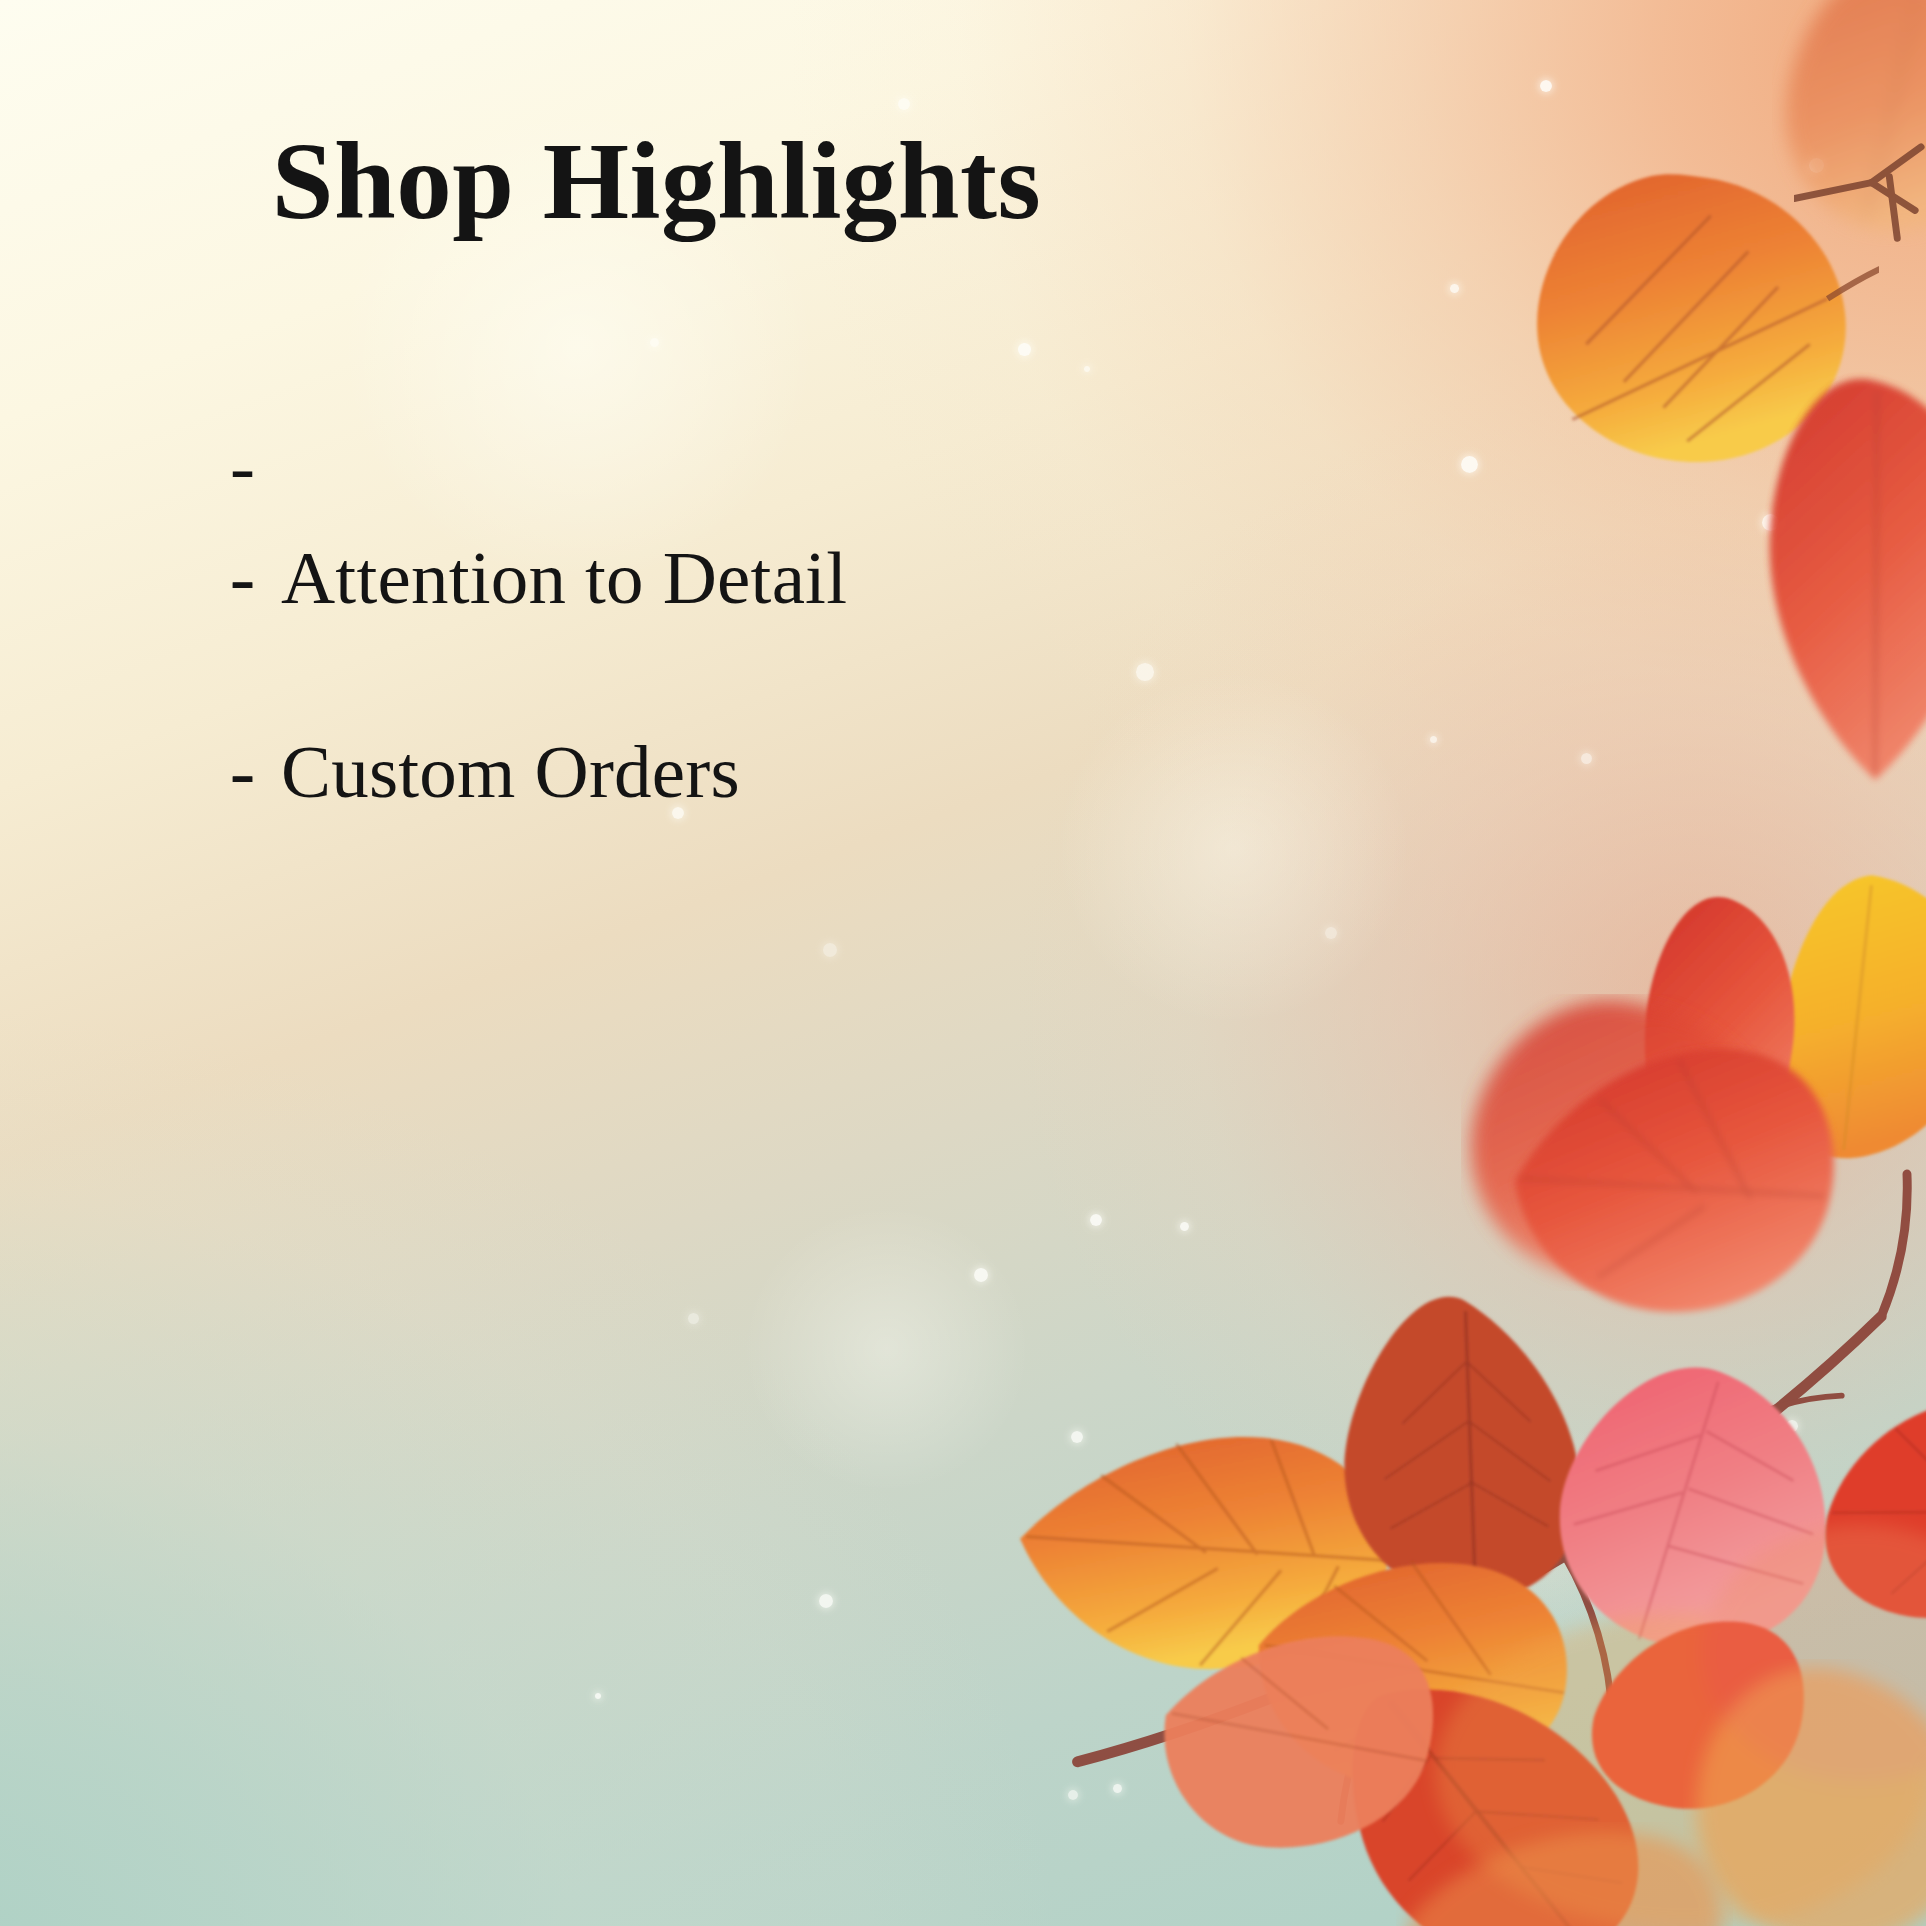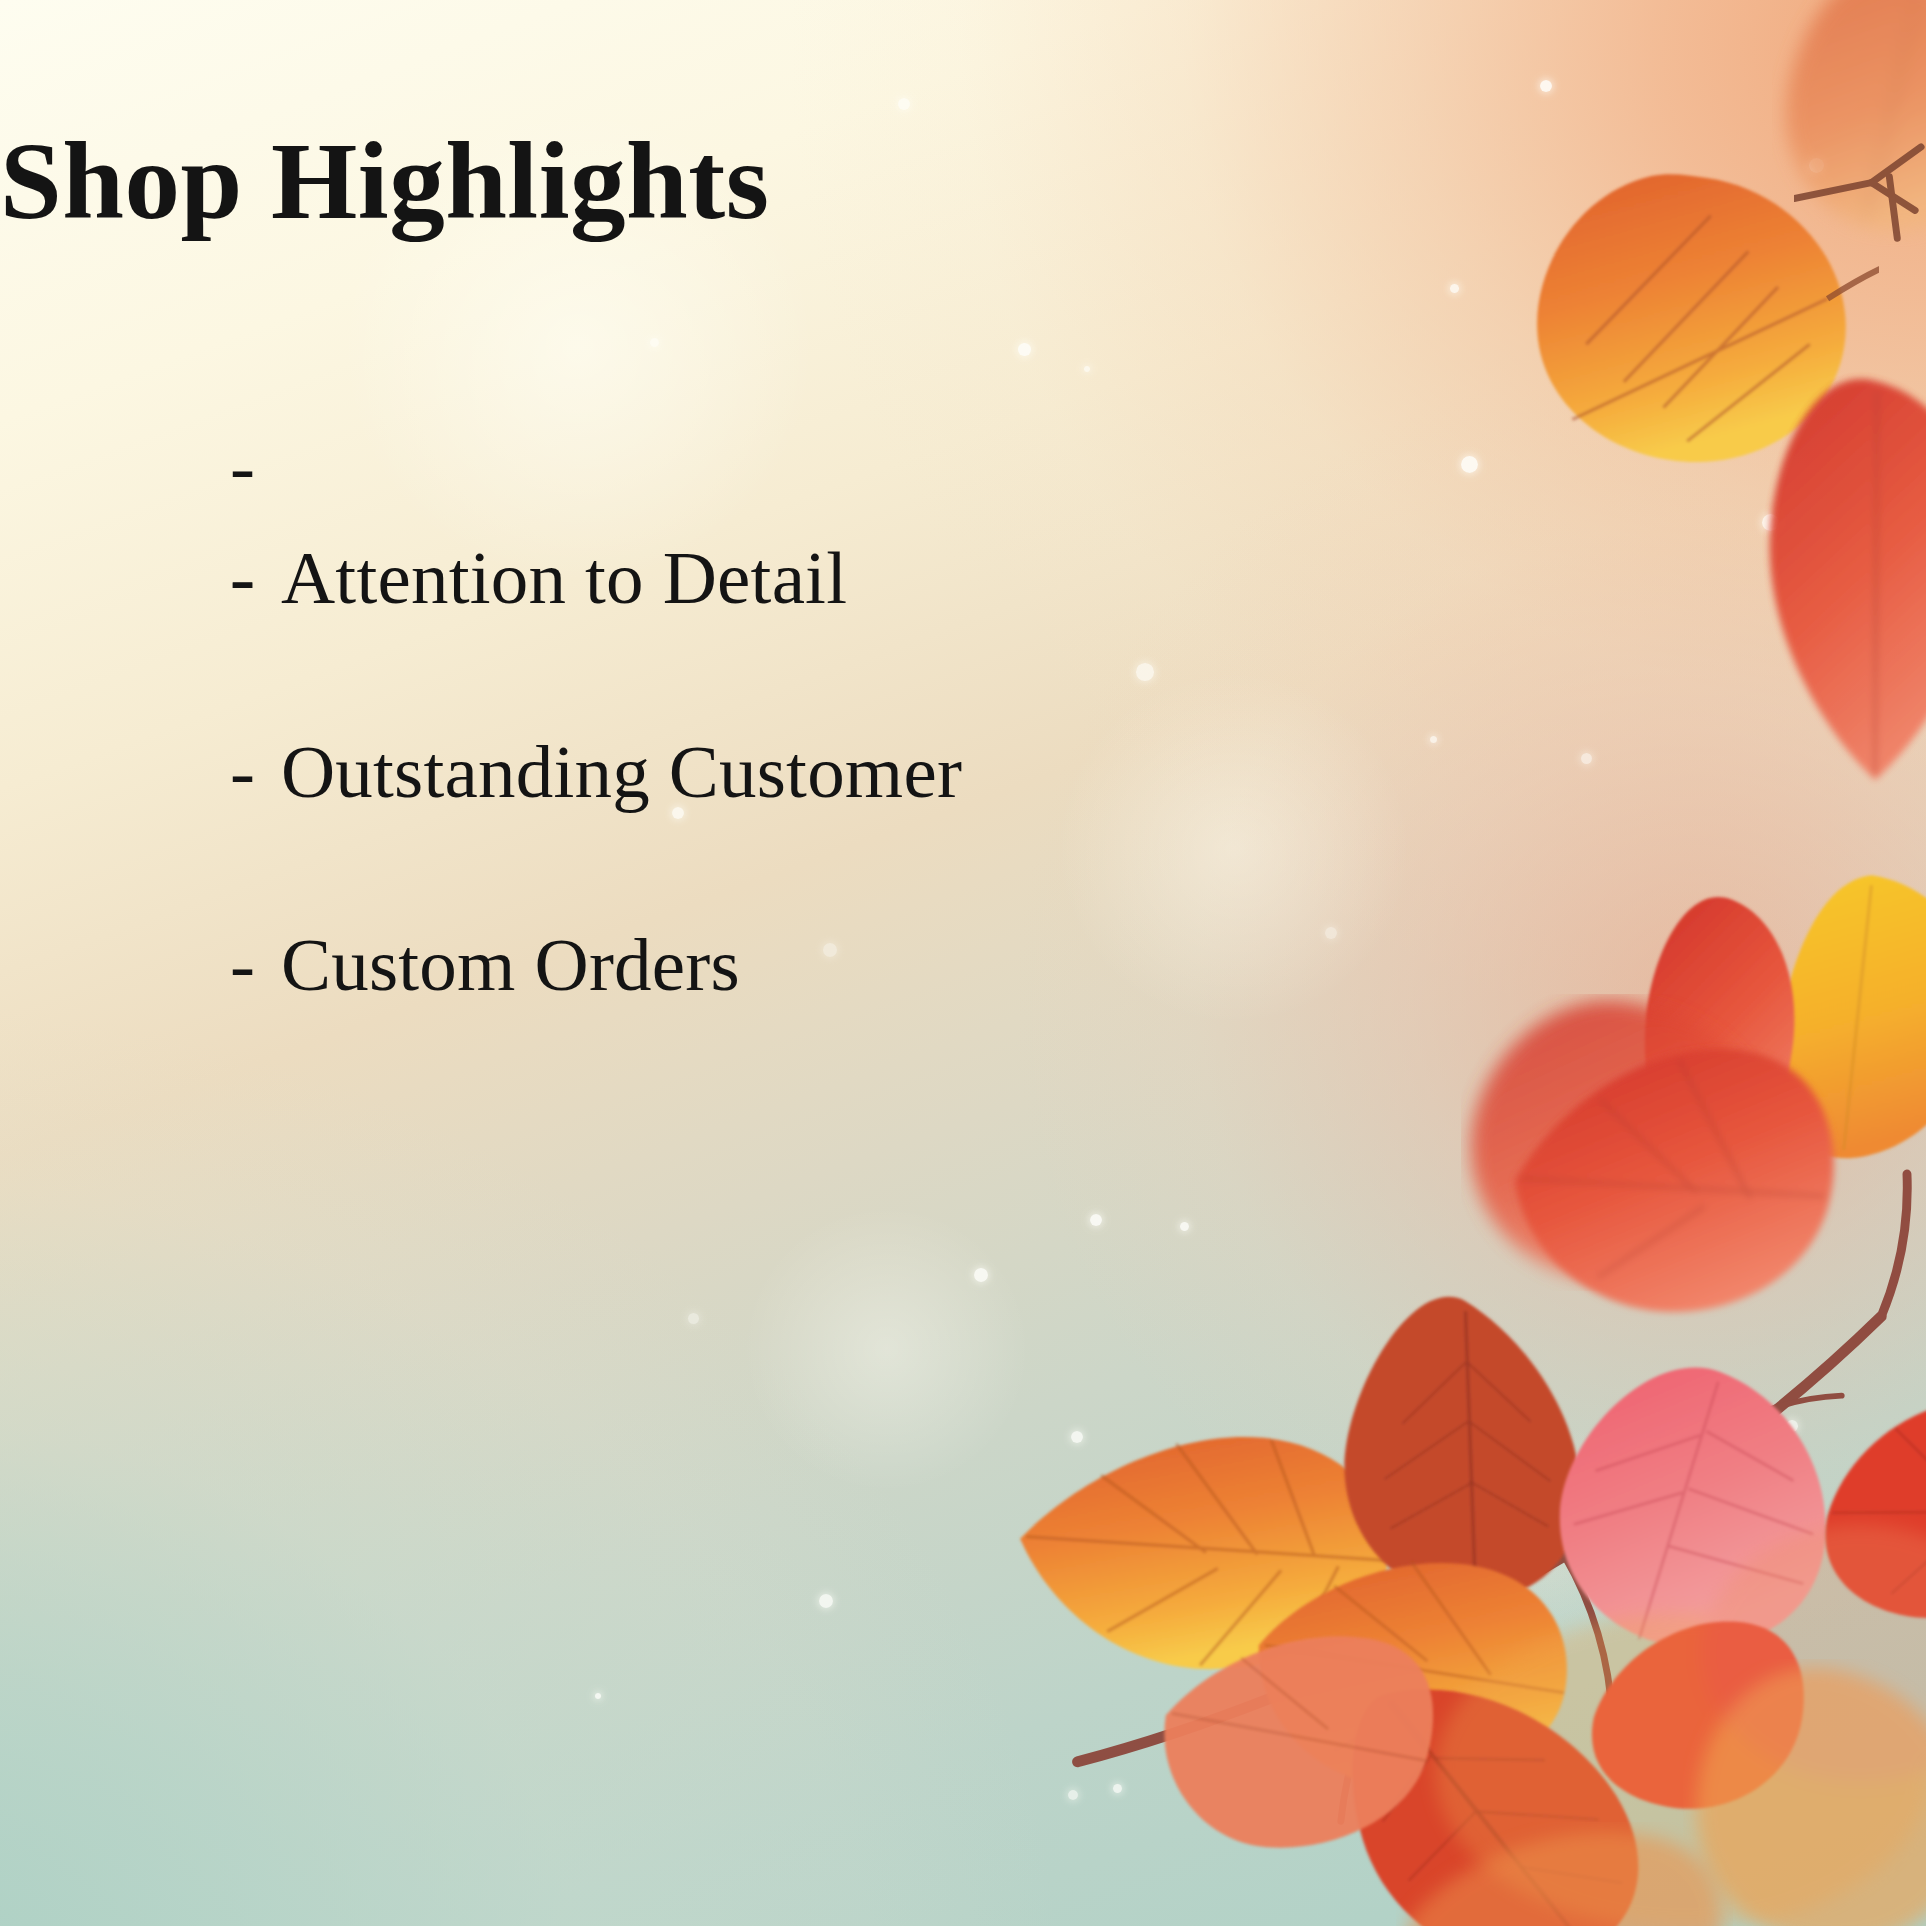--- a/index.html
+++ b/index.html
@@ -90,21 +90,21 @@
   .leaves svg{position:absolute;display:block;}
 
   
   .content{
     position:absolute;inset:0;z-index:8;
   }
   .title{
     position:absolute;
     left:0;right:0;
     top:125px;
-    text-align:left;
+    text-align:center;
     padding-right:614px;
     font-size:111px;
     font-weight:bold;
     letter-spacing:0.5px;
     color:#141414;
     line-height:1.0;
     white-space:nowrap;
   }
   .bullets{
     position:absolute;
@@ -455,21 +455,20 @@
         <span class="dash">-</span>
       </div>
 
       <div class="bullet">
         <span class="dash">-</span>
         <span class="btext">Attention to Detail</span>
       </div>
 
       <div class="bullet">
         <span class="dash">-</span>
-        <span class="btext">Outstanding Customer</span>
       </div>
 
       <div class="bullet">
         <span class="dash">-</span>
         <span class="btext">Custom Orders</span>
       </div>
 
     </div>
   </div>
 

